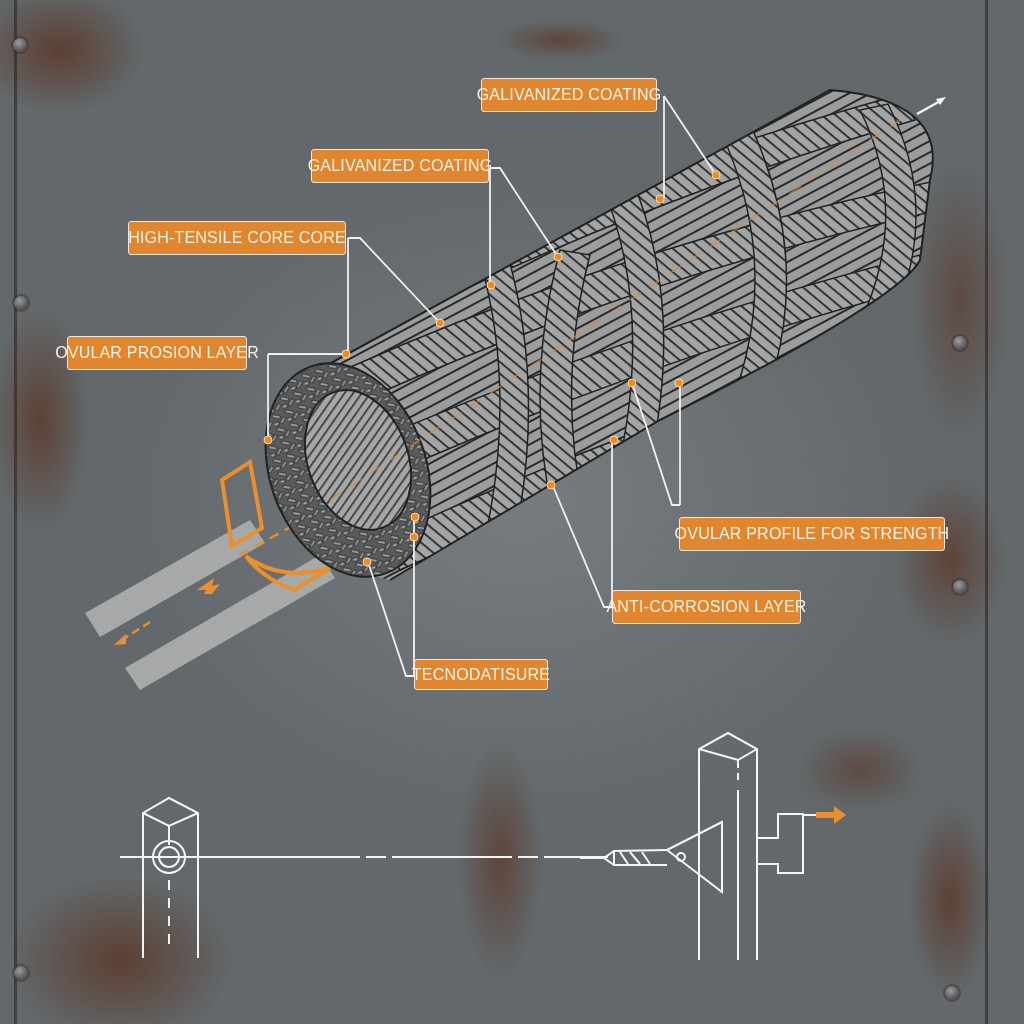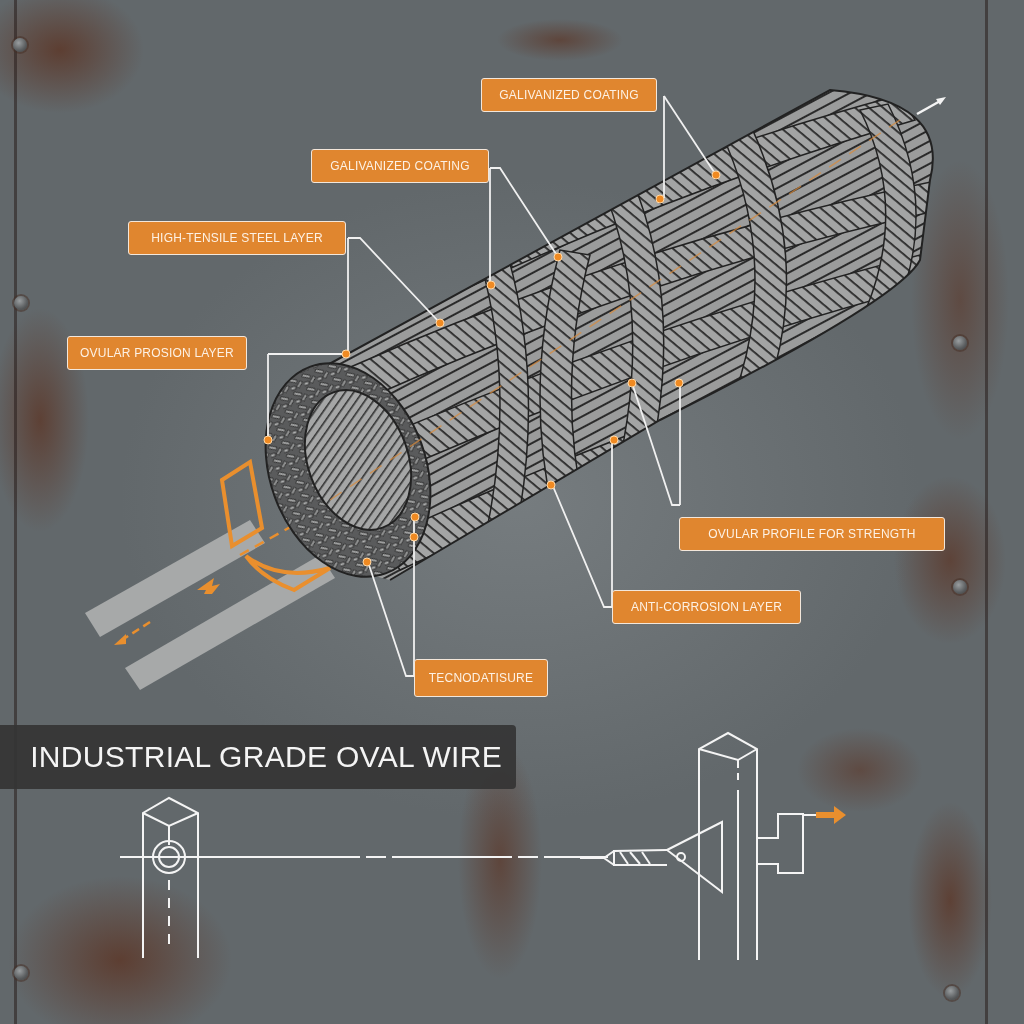--- a/index.html
+++ b/index.html
@@ -16,21 +16,21 @@
       radial-gradient(ellipse 90px 60px at 860px 770px, rgba(92,55,40,0.6), rgba(92,55,40,0) 70%),
       radial-gradient(ellipse 70px 200px at 960px 300px, rgba(92,55,40,0.6), rgba(92,55,40,0) 70%),
       radial-gradient(ellipse 500px 400px at 520px 500px, #767c7f, #62686b 80%);
   }
   .seam { position: absolute; top: 0; bottom: 0; width: 3px; background: rgba(40,30,28,0.55); }
   .rivet { position: absolute; width: 14px; height: 14px; border-radius: 50%;
     background: radial-gradient(circle at 40% 35%, #9a9ea0, #5a5d5f 60%, #3b3b3b);
     box-shadow: 0 0 0 2px rgba(70,45,35,0.5); }
   svg.art { position: absolute; left: 0; top: 0; }
   .tag { position: absolute; background: #e0862f; color: #fdf1e4; border: 1.5px solid #f3e7db;
-    border-radius: 3px; font-size: 12px; letter-spacing: 0.2px; white-space: nowrap;
+    border-radius: 3px; font-size: 16px; letter-spacing: 0.2px; white-space: nowrap;
     display: flex; align-items: center; justify-content: center; box-sizing: border-box; }
   .title-bar { position: absolute; left: 0; top: 725px; width: 516px; height: 64px;
     background: rgba(52,52,52,0.92); border-radius: 0 4px 4px 0;
     display: flex; align-items: center; justify-content: flex-end; padding-right: 14px; box-sizing: border-box; }
   .title-bar span { color: #f4f4f4; font-size: 30px; letter-spacing: 0.3px; }
 </style>
 </head>
 <body>
 
 <div id="stage">
@@ -177,31 +177,28 @@
     </g>
   </svg>
 
   <div class="tag" style="left:481px;top:78px;width:176px;height:34px;">
     <span>GALIVANIZED COATING</span>
   </div>
   <div class="tag" style="left:311px;top:149px;width:178px;height:34px;">
     <span>GALIVANIZED COATING</span>
   </div>
   <div class="tag" style="left:128px;top:221px;width:218px;height:34px;">
-    <span>HIGH-TENSILE STEEL LAYER</span>
+    <span>HIGH-TENSILE CORE CORE</span>
   </div>
   <div class="tag" style="left:67px;top:336px;width:180px;height:34px;">
     <span>OVULAR PROSION LAYER</span>
   </div>
   <div class="tag" style="left:679px;top:489px;width:266px;height:34px;margin-top:28px;">
     <span>OVULAR PROFILE FOR STRENGTH</span>
   </div>
   <div class="tag" style="left:612px;top:590px;width:189px;height:34px;">
     <span>ANTI-CORROSION LAYER</span>
   </div>
-  <div class="tag" style="left:414px;top:659px;width:134px;height:38px;">
+  <div class="tag" style="left:414px;top:659px;width:134px;height:31px;">
     <span>TECNODATISURE</span>
   </div>
 
-  <div class="title-bar">
-    <span>INDUSTRIAL GRADE OVAL WIRE</span>
-  </div>
 </div>
 
 </body></html>

